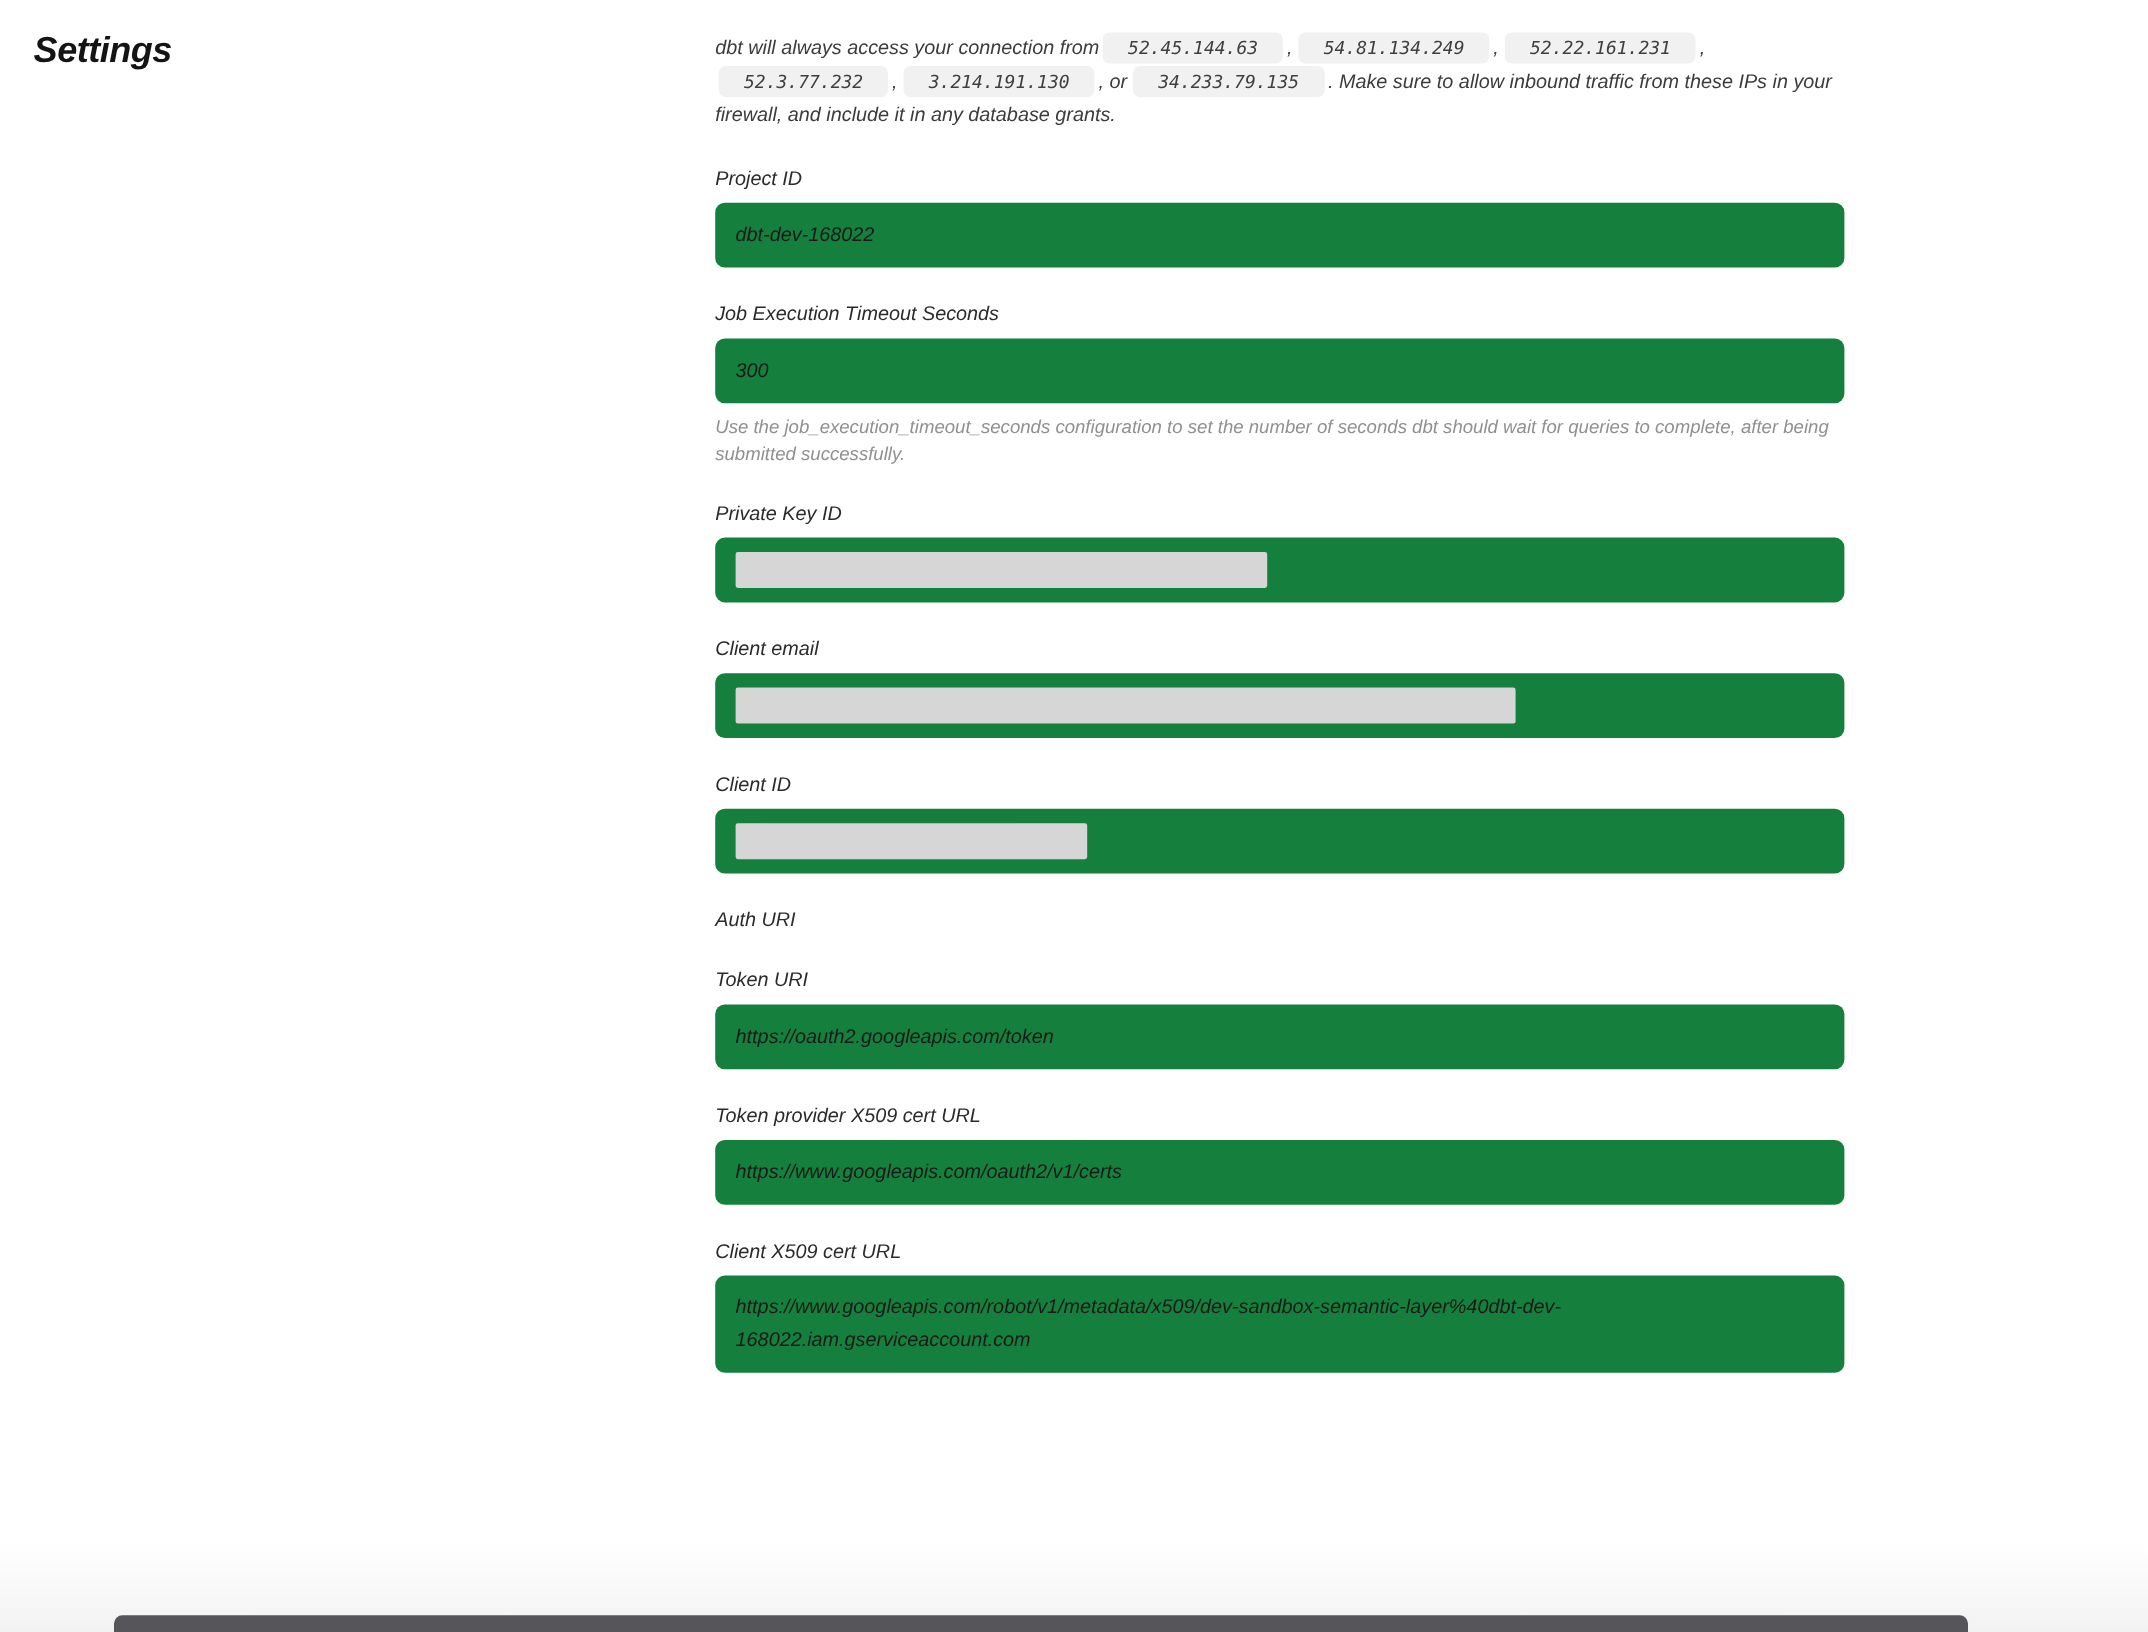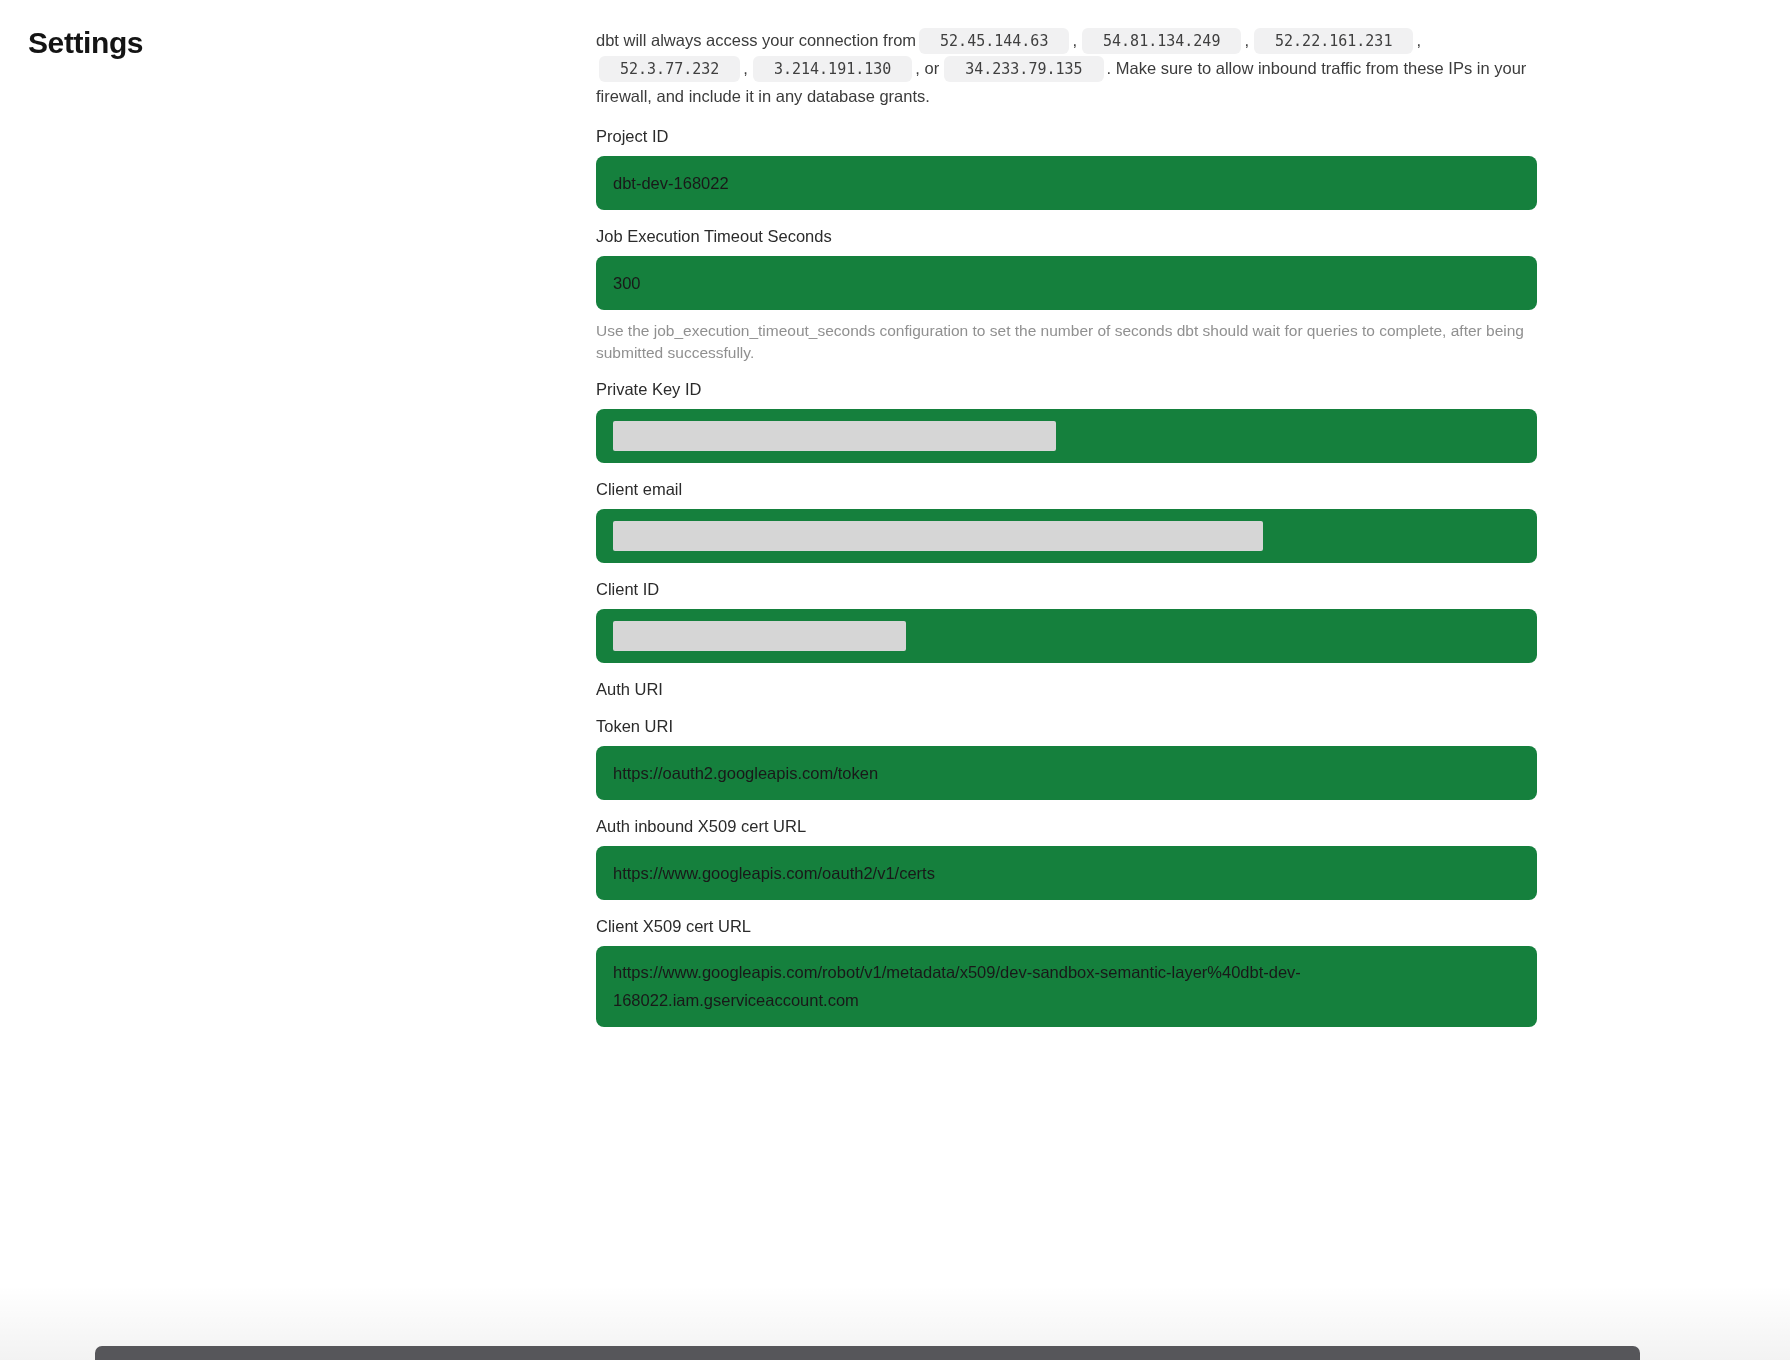--- a/index.html
+++ b/index.html
@@ -1,15 +1,15 @@
 <!DOCTYPE html>
 <html><head>
 <meta charset="utf-8">
 <style>
-  * { margin: 0; padding: 0; box-sizing: border-box; }
+  * { margin: 0; padding: 0; box-sizing: border-box; font-style: italic; }
   html, body { background: #ffffff; }
   body {
     font-family: "Liberation Sans", sans-serif;
     color: #1c1c1c;
     width: 1790px; height: 1360px;
     position: relative;
     overflow: hidden;
   }
   .page-title {
     position: absolute;
@@ -33,21 +33,21 @@
     display: inline-block;
     font-family: "DejaVu Sans Mono", "Liberation Mono", monospace;
     font-size: 15px;
     color: #3f3f3f;
     background: #f1f1f2;
     border-radius: 6px;
     padding: 1px 21px;
     margin: 0 3px;
     line-height: 24px;
   }
-  .field { margin-top: 15px; }
+  .field { margin-top: 28px; }
   .field-label {
     font-size: 16.5px;
     font-weight: 500;
     color: #2b2b2b;
     margin-bottom: 9px;
     line-height: 22px;
   }
   .input {
     width: 100%;
     min-height: 54px;
@@ -157,21 +157,21 @@
   </div>
 
   <div class="field">
     <div class="field-label">Token URI</div>
     <div class="input">
       <span>https://oauth2.googleapis.com/token</span>
     </div>
   </div>
 
   <div class="field">
-    <div class="field-label">Auth inbound X509 cert URL</div>
+    <div class="field-label">Token provider X509 cert URL</div>
     <div class="input">
       <span>https://www.googleapis.com/oauth2/v1/certs</span>
     </div>
   </div>
 
   <div class="field">
     <div class="field-label">Client X509 cert URL</div>
     <div class="input wrap">
       <span>https://www.googleapis.com/robot/v1/metadata/x509/dev-sandbox-semantic-layer%40dbt-dev-168022.iam.gserviceaccount.com</span>
     </div>

